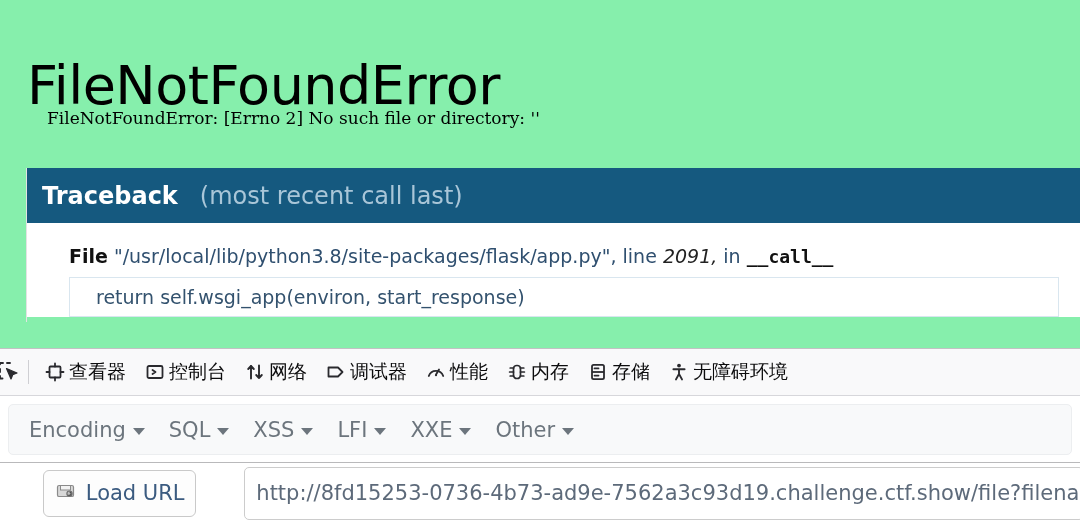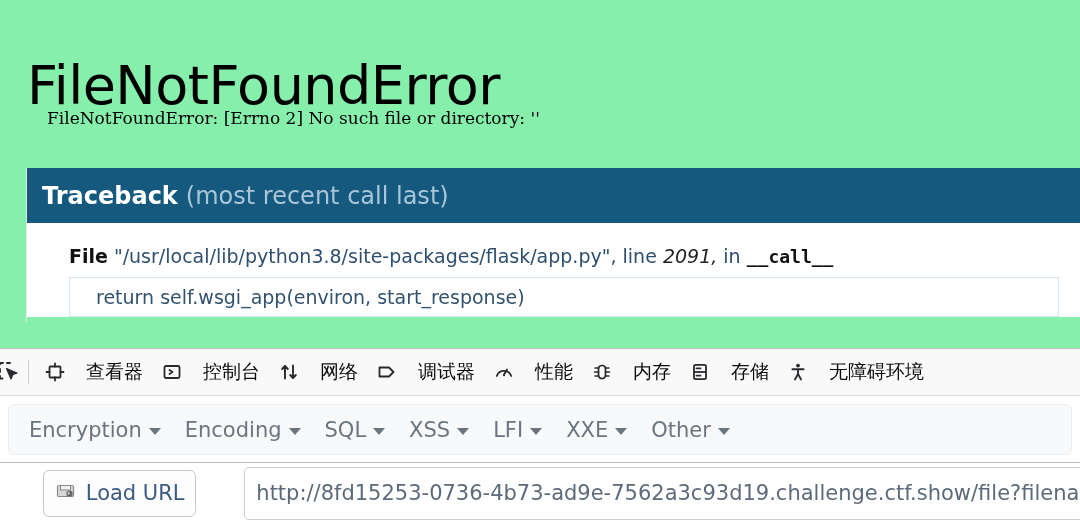--- a/index.html
+++ b/index.html
@@ -53,21 +53,21 @@
     padding: 0 0 0 15px;
     display: flex; align-items: center;
     white-space: nowrap;
   }
   .tb-header .tb-strong {
     font-size: 24px; font-weight: 700; color: #ffffff;
     font-family: "DejaVu Sans", sans-serif;
   }
   .tb-header .tb-light {
     font-size: 24px; font-weight: 400; color: #a9c6d8;
-    margin-left: 8px;
+    margin-left: 22px;
     font-family: "DejaVu Sans", sans-serif;
   }
 
   .tb-body { background: #ffffff; padding: 22px 0 0 0; }
 
   .frame-line {
     font-size: 19px;
     color: #2f4f6f;
     padding-left: 42px;
     white-space: nowrap;
@@ -109,21 +109,21 @@
     margin-left: -8px;
   }
   .dt-sep {
     flex: 0 0 auto;
     width: 1px; height: 24px; background: #cfcfd3; margin: 0 6px 0 2px;
   }
   .dt-tab {
     flex: 0 0 auto;
     height: 48px;
     display: flex; align-items: center;
-    gap: 20px;
+    gap: 3px;
     padding: 0 9px;
     color: #0c0c0d;
     font-size: 19px;
     white-space: nowrap;
     font-family: "DejaVu Sans", sans-serif;
   }
   .dt-tab .dt-ico { display: flex; align-items: center; justify-content: center; width: 22px; height: 22px; }
 
   
   #hackbar {
@@ -321,24 +321,20 @@
       </span>
       <span>无障碍环境</span>
     </div>
 
   </div>
 
   <div id="hackbar">
 
     <div class="hb-menurow">
 
-      <div class="hb-menu">
-        <span>Encryption</span>
-        <span class="caret"></span>
-      </div>
 
       <div class="hb-menu">
         <span>Encoding</span>
         <span class="caret"></span>
       </div>
 
       <div class="hb-menu">
         <span>SQL</span>
         <span class="caret"></span>
       </div>

